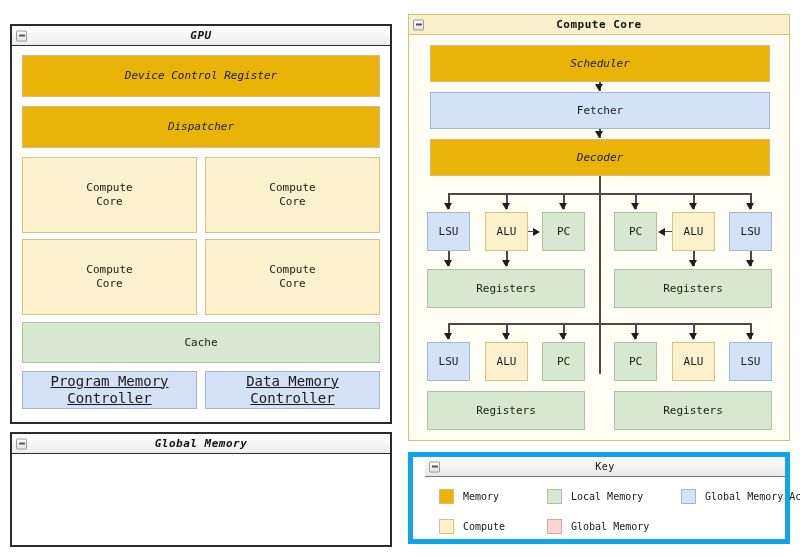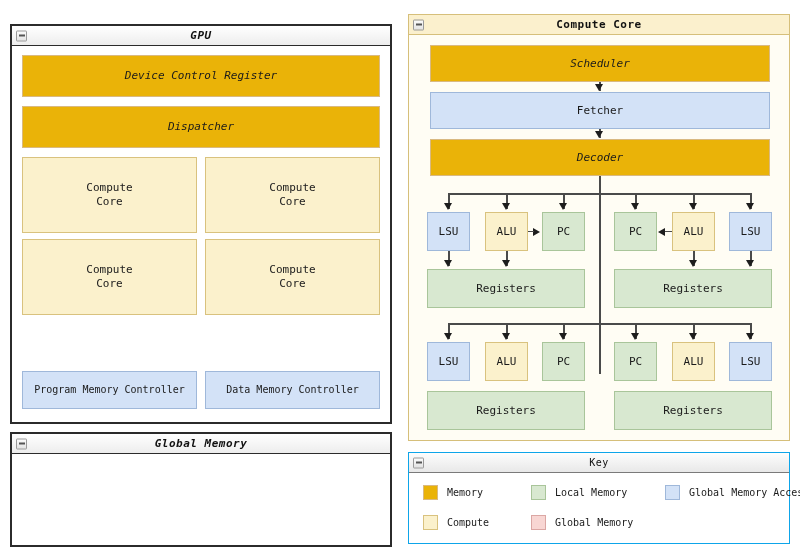--- a/index.html
+++ b/index.html
@@ -33,21 +33,21 @@
   .panel-body{position:relative;box-sizing:border-box;}
 
   
   .panel.dark{border:2px solid #2b2b2b;background:#fff;}
   .panel.dark .panel-head{
     background:linear-gradient(#ffffff,#ededed);
     border-bottom:1px solid #2b2b2b;
     font-style:italic;
   }
   
-  .panel.key{border:1px solid #0ea5e9;}
+  .panel.key{border:5px solid #0ea5e9;padding-left:12px;}
   .panel.key .panel-head{
     background:linear-gradient(#fdfdfd,#e8e8e8);
     border-bottom:1px solid #7a7a7a;
     font-weight:normal;font-size:10px;
   }
   
   .panel.cream{border:1px solid #d6bf7a;background:#fffdf4;}
   .panel.cream .panel-head{
     background:#fbf0cd;
     border-bottom:1px solid #d6bf7a;
@@ -60,21 +60,21 @@
     text-align:center;line-height:1.25;
     font-size:11px;color:#1a1a1a;
     white-space:pre-line;
   }
   .c-control{background:#eab308;border:1px solid #d9b981;font-style:italic;}
   .c-compute{background:#fbf1cc;border:1px solid #d9c27e;}
   .c-local  {background:#d8e8d0;border:1px solid #a9c59a;}
   .c-global {background:#f8d6d3;border:1px solid #dba7a4;}
   .c-access {background:#d3e2f7;border:1px solid #9fb8da;}
 
-  .sm{font-size:10px;}
+  .sm{font-size:14px;text-decoration:underline;}
 
   
   .ln{position:absolute;background:#4a4a4a;}
   .vl{width:1.5px;}
   .hl{height:1.5px;}
   .arw{position:absolute;width:0;height:0;}
   .arw.down{border-left:4.5px solid transparent;border-right:4.5px solid transparent;border-top:7px solid #1d1d1d;}
   .arw.left{border-top:4.5px solid transparent;border-bottom:4.5px solid transparent;border-right:7px solid #1d1d1d;}
   .arw.right{border-top:4.5px solid transparent;border-bottom:4.5px solid transparent;border-left:7px solid #1d1d1d;}
 
@@ -103,20 +103,21 @@
 
       <div class="blk c-compute" style="left:10px;top:111px;width:175px;height:76px;">Compute
 Core</div>
       <div class="blk c-compute" style="left:193px;top:111px;width:175px;height:76px;">Compute
 Core</div>
       <div class="blk c-compute" style="left:10px;top:193px;width:175px;height:76px;">Compute
 Core</div>
       <div class="blk c-compute" style="left:193px;top:193px;width:175px;height:76px;">Compute
 Core</div>
 
+      <div class="blk c-local" style="left:10px;top:276px;width:358px;height:41px;">Cache</div>
 
       <div class="blk c-access sm" style="left:10px;top:325px;width:175px;height:38px;">Program Memory Controller</div>
       <div class="blk c-access sm" style="left:193px;top:325px;width:175px;height:38px;">Data Memory Controller</div>
     </div>
   </div>
 
   <div class="panel dark" style="left:10px;top:432px;width:382px;height:115px;">
     <div class="panel-head">
       <span class="collapse">
           <i></i>

